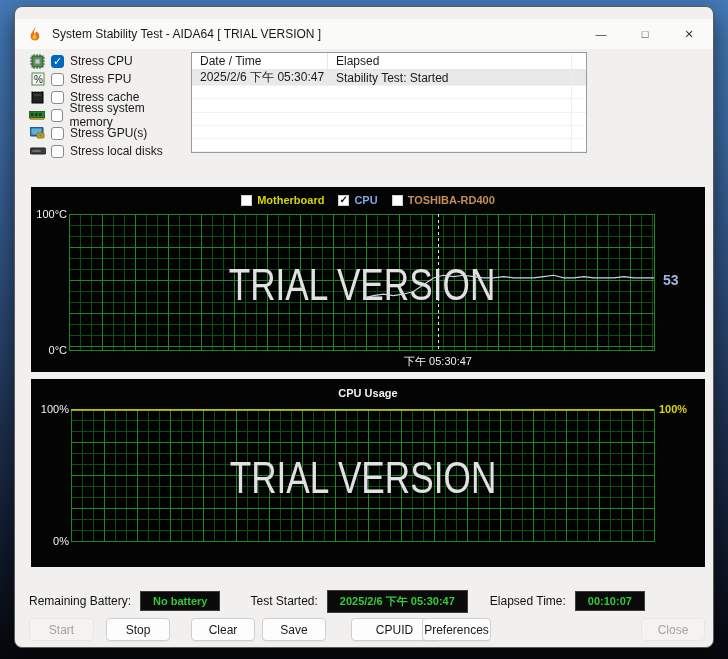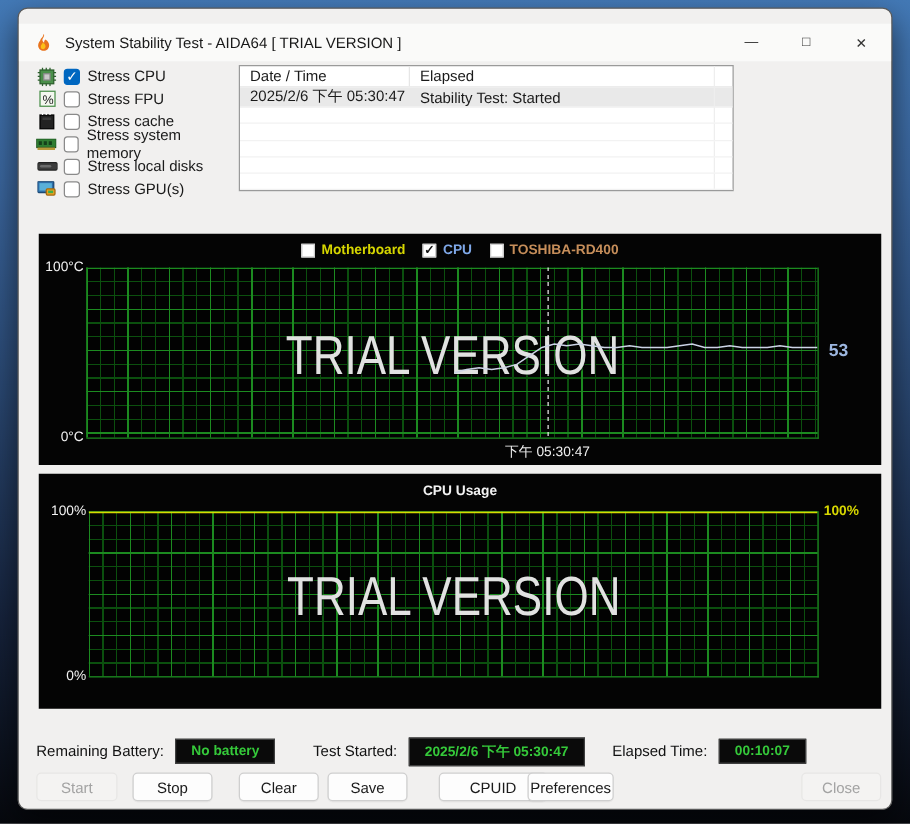--- a/index.html
+++ b/index.html
@@ -149,39 +149,39 @@
             <rect x="6" y="2" width="2.5" height="3" fill="#14401a"></rect>
             <rect x="10" y="2" width="2.5" height="3" fill="#14401a"></rect>
             <rect x="1" y="7" width="14" height="2" fill="#b89a3a"></rect>
           </svg>
       </span>
       <span class="cbx"></span>
       <span class="stress-label">Stress system memory</span>
     </div>
     <div class="stress-row">
       <span class="hw-icon">
-        <svg width="16" height="8" viewBox="0 0 16 8">
-            <rect x="0" y="1" width="16" height="6" rx="1.5" fill="#3c3c3c" stroke="#222"></rect>
-            <rect x="2" y="3" width="9" height="2" rx="1" fill="#6b6b6b"></rect>
-          </svg>
-      </span>
-      <span class="cbx"></span>
-      <span class="stress-label">Stress local disks</span>
-    </div>
-    <div class="stress-row">
-      <span class="hw-icon">
         <svg width="15" height="13" viewBox="0 0 15 13">
             <rect x="0" y="0" width="13" height="9" rx="1" fill="#2e6da8" stroke="#1d4a75"></rect>
             <rect x="1.5" y="1.5" width="10" height="6" fill="#5ab0d8"></rect>
             <rect x="7" y="6" width="7" height="5" rx="1" fill="#e8a020" stroke="#a06a10"></rect>
             <rect x="8.5" y="7.5" width="4" height="2" fill="#3fae49"></rect>
           </svg>
       </span>
       <span class="cbx"></span>
       <span class="stress-label">Stress GPU(s)</span>
+    </div>
+    <div class="stress-row">
+      <span class="hw-icon">
+        <svg width="16" height="8" viewBox="0 0 16 8">
+            <rect x="0" y="1" width="16" height="6" rx="1.5" fill="#3c3c3c" stroke="#222"></rect>
+            <rect x="2" y="3" width="9" height="2" rx="1" fill="#6b6b6b"></rect>
+          </svg>
+      </span>
+      <span class="cbx"></span>
+      <span class="stress-label">Stress local disks</span>
     </div>
   </div>
 
   <div class="log">
     <div class="log-head">
       <div class="log-col1">Date / Time</div>
       <div class="log-col2">Elapsed</div>
       <div class="log-col3"></div>
     </div>
     <div class="log-row sel">

